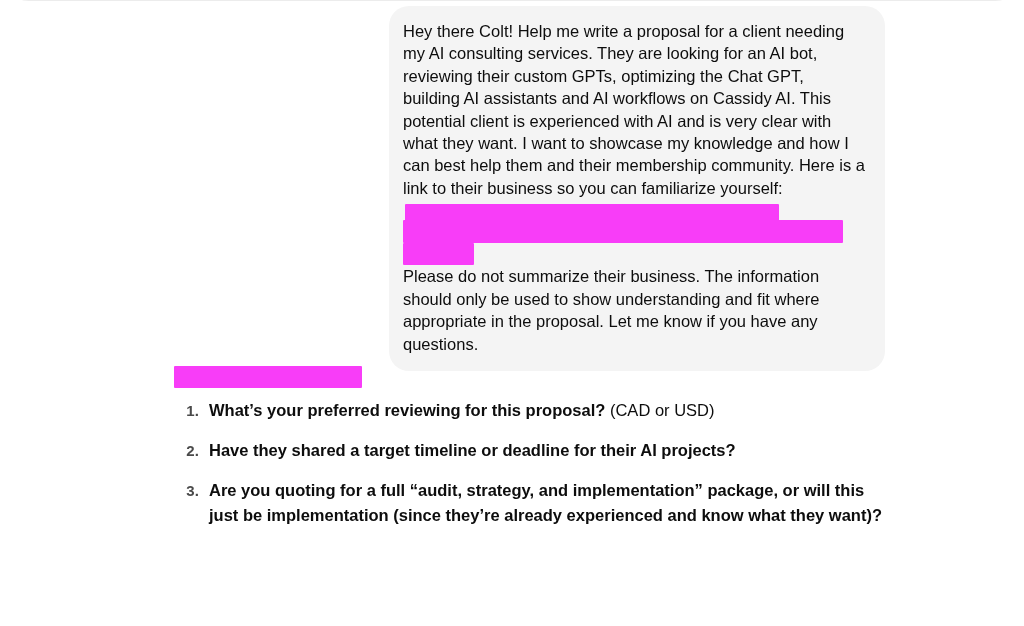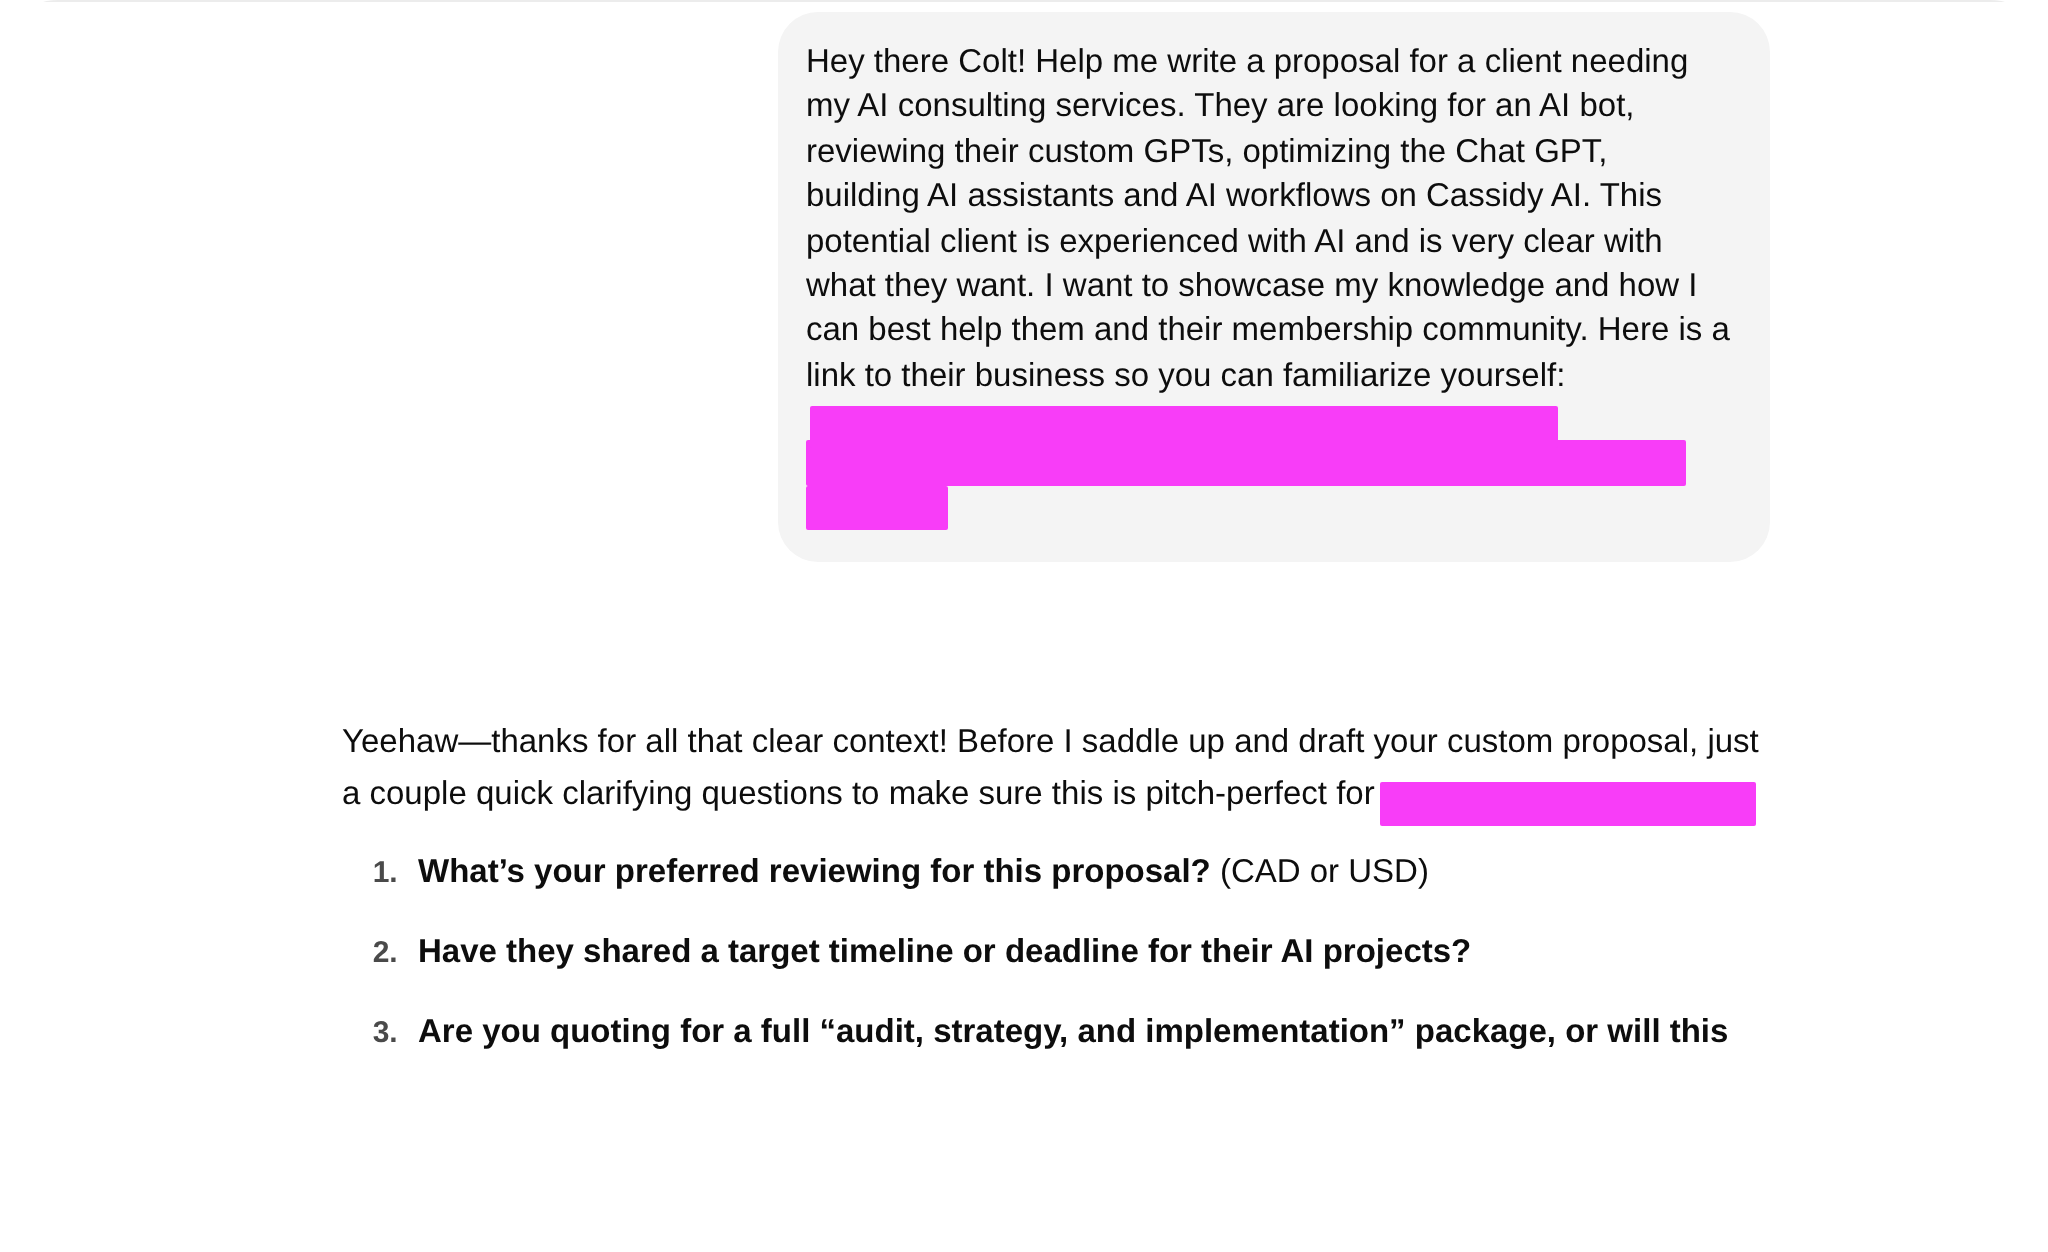--- a/index.html
+++ b/index.html
@@ -184,25 +184,26 @@
 
   <div class="conversation">
 
     <div class="user-row">
       <div class="user-bubble">
         <p><span>Hey there Colt! Help me write a proposal for a client needing my AI consulting services. They are looking for an AI bot, reviewing their custom GPTs, optimizing the Chat GPT, building AI assistants and AI workflows on Cassidy AI. This potential client is experienced with AI and is very clear with what they want. I want to showcase my knowledge and how I can best help them and their membership community. Here is a link to their business so you can familiarize yourself:</span><span class="redact redact-url-1"></span></p>
         <div class="url-block">
           <span class="url-row2"><span class="redact redact-url-2"></span></span>
           <span class="url-row3"><span class="redact redact-url-3"></span></span>
         </div>
+        <p>Please do not summarize their business. The information should only be used to show understanding and fit where appropriate in the proposal. Let me know if you have any questions.</p>
       </div>
     </div>
 
     <div class="assistant">
-      <p class="assistant-intro"><span>Yeehaw—thanks for all that clear context! Before I saddle up and draft your custom proposal, just a couple quick clarifying questions to make sure this is pitch-perfect for</span><span class="redact redact-inline-name"></span></p>
+      <p class="assistant-intro"><span class="redact redact-inline-name"></span></p>
 
       <ol class="qlist">
         <li>
           <span class="q-strong">What’s your preferred reviewing for this proposal?</span><span class="q-normal"> (CAD or USD)</span>
         </li>
         <li>
           <span class="q-strong">Have they shared a target timeline or deadline for their AI projects?</span><span class="q-normal"></span>
         </li>
         <li>
           <span class="q-strong">Are you quoting for a full “audit, strategy, and implementation” package, or will this just be implementation (since they’re already experienced and know what they want)?</span><span class="q-normal"></span>

